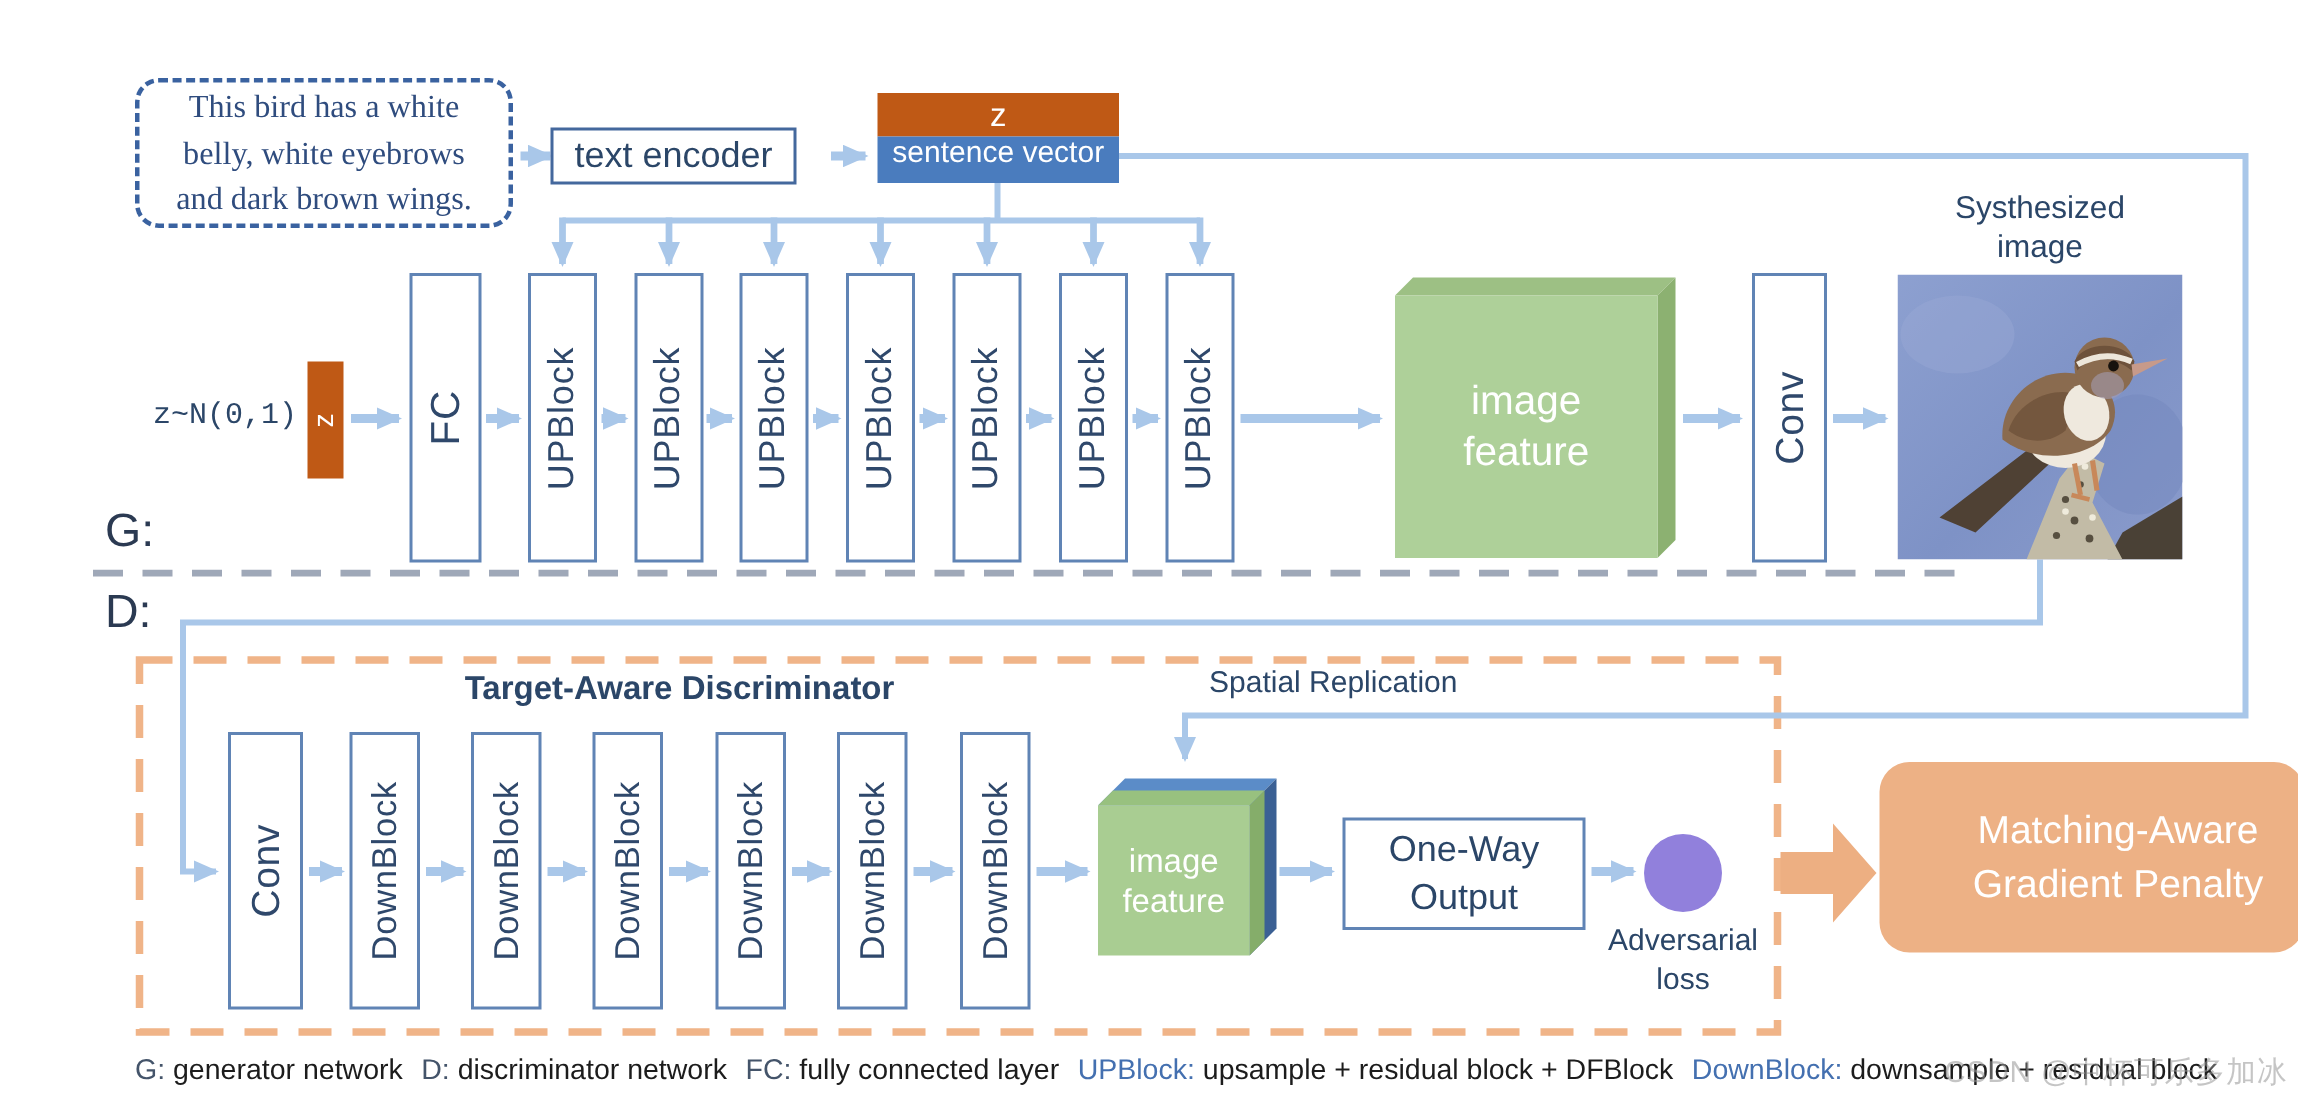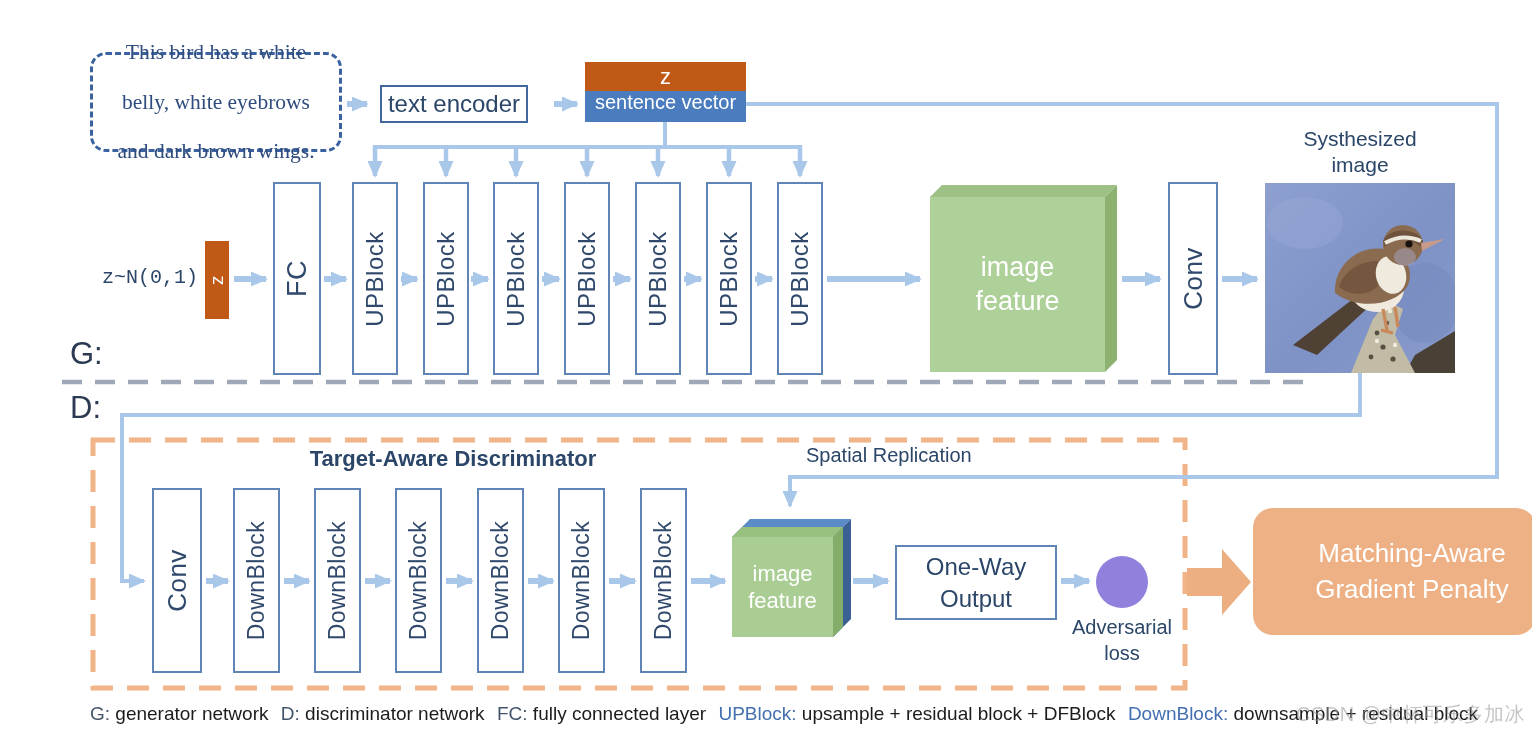--- a/index.html
+++ b/index.html
@@ -109,27 +109,27 @@
       <polygon points="732,537 742,527 843,527 833,537" fill="#98C17F"></polygon>
       <polygon points="833,537 843,527 843,627 833,637" fill="#85AD6A"></polygon>
       <polygon points="732,537 833,537 833,637 732,637" fill="#A9CD92"></polygon>
     </g>
 
     <circle cx="1122" cy="582" r="26" fill="#9180DC"></circle>
 
     <polygon points="1187,568 1222,568 1222,549 1251,582 1222,615 1222,596 1187,596" fill="#EDAF82"></polygon>
   </svg>
 
-  <div class="caption abs" style="left:90px;top:52px;width:252px;height:100px;gap:19px;">
+  <div class="caption abs" style="left:90px;top:52px;width:252px;height:100px;">
     <span>This bird has a white</span>
     <span>belly, white eyebrows</span>
     <span>and dark brown wings.</span>
   </div>
 
-  <div class="box" style="left:380px;top:85px;width:148px;height:38px;font-size:24px;border-color:#44689D;color:#2B4668;">
+  <div class="box" style="left:367px;top:85px;width:164px;height:38px;font-size:24px;border-color:#44689D;color:#2B4668;">
     <span>text encoder</span>
   </div>
 
   <div class="abs" style="left:585px;top:62px;width:161px;z-index:2;">
     <div style="height:29px;background:#BF5915;color:#fff;font-size:22px;display:flex;align-items:center;justify-content:center;">
       <span>z</span>
     </div>
     <div style="height:31px;background:#4A7CBE;color:#fff;font-size:20px;display:flex;align-items:flex-start;justify-content:center;">
       <span>sentence vector</span>
     </div>

